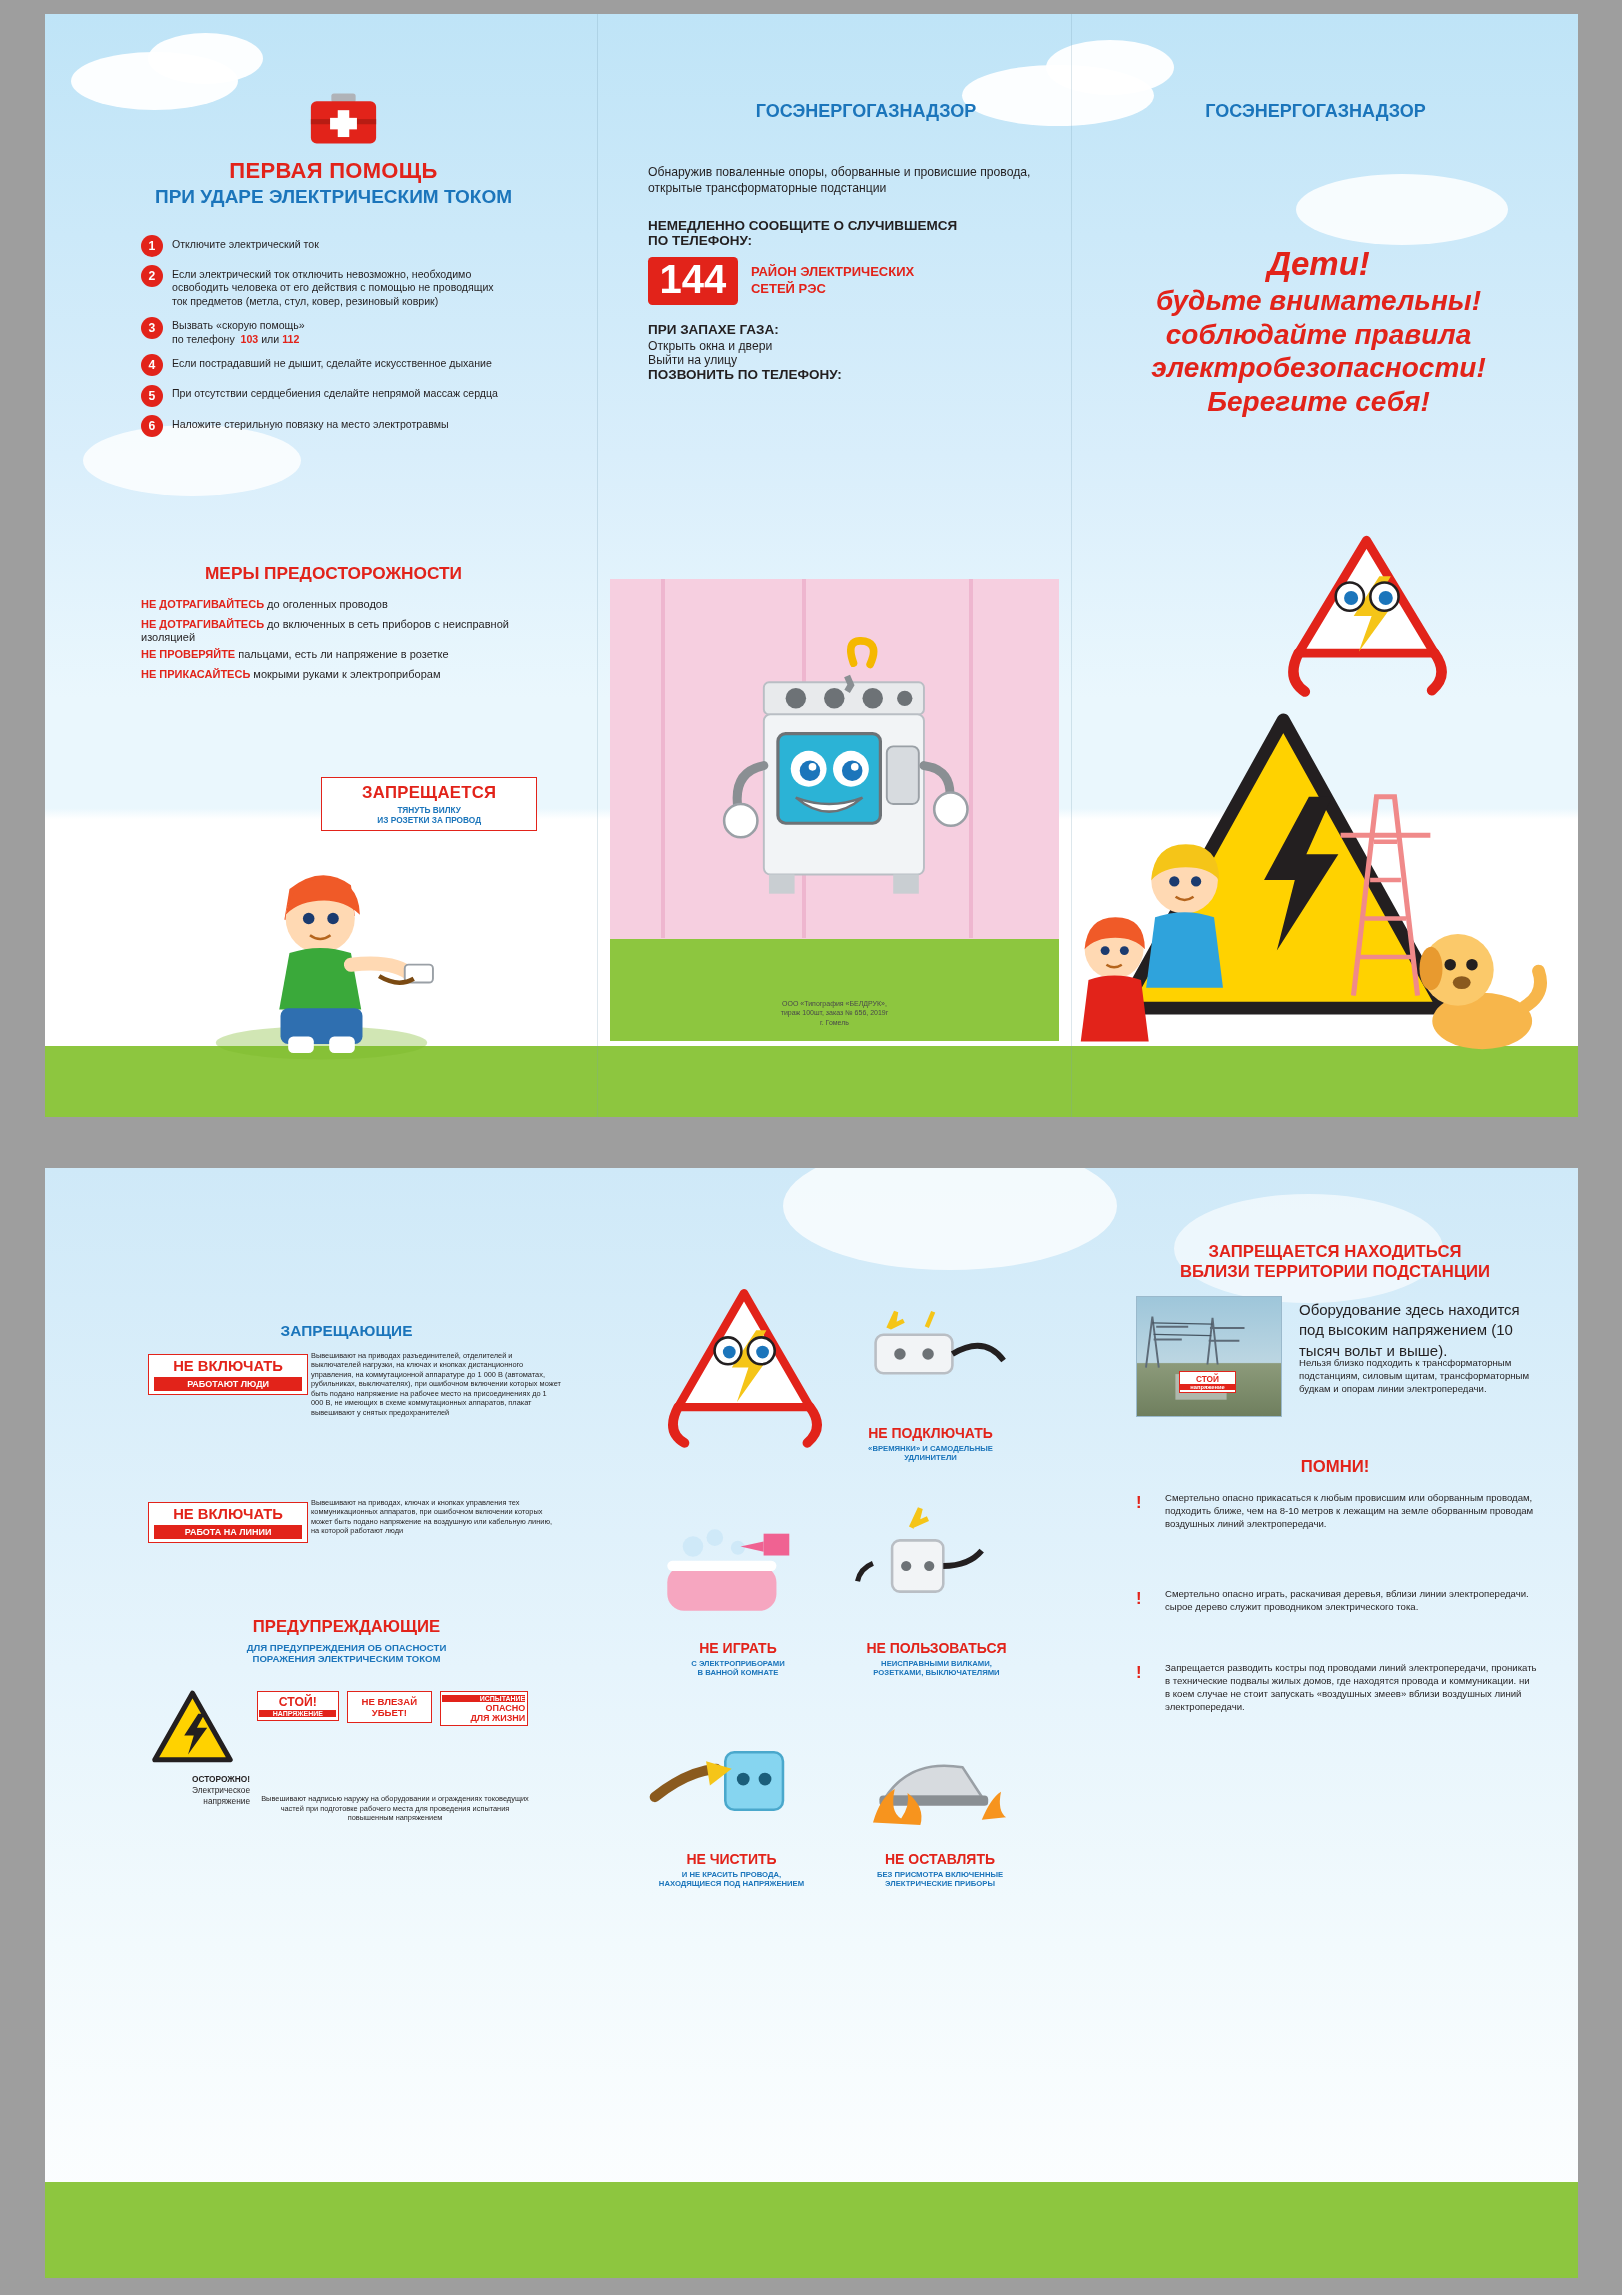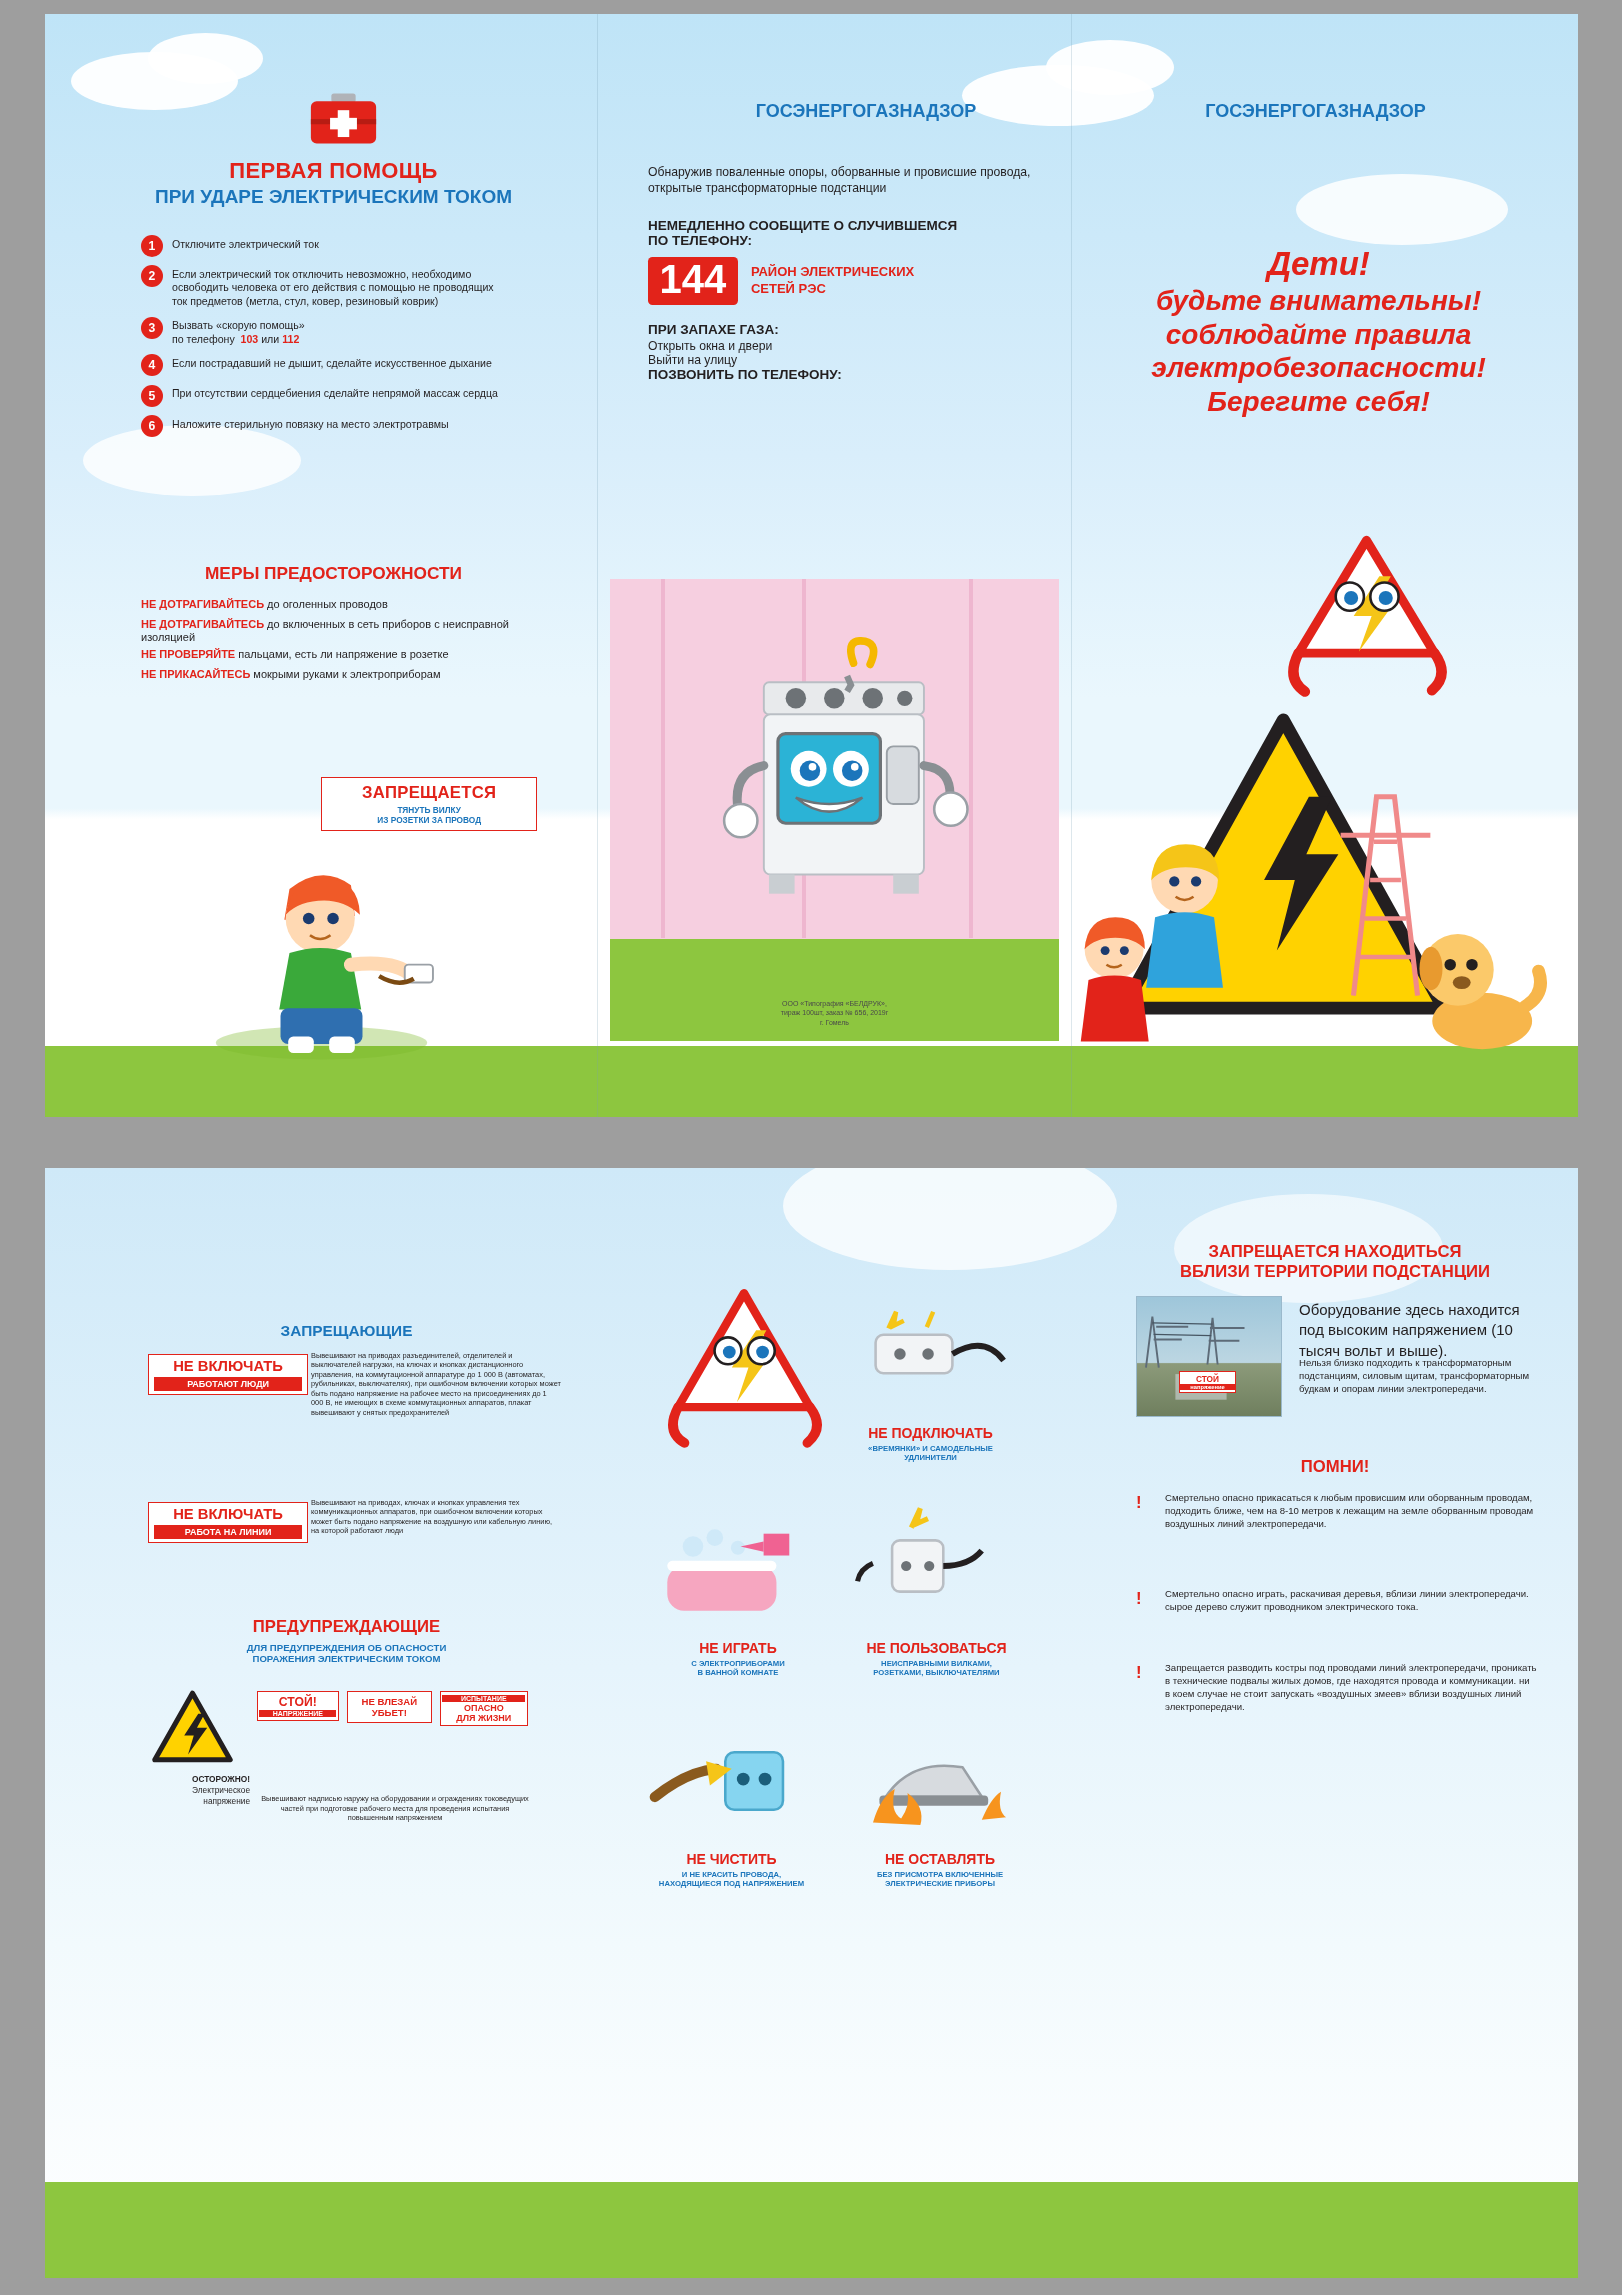--- a/index.html
+++ b/index.html
@@ -296,21 +296,21 @@
   </div>
 
   <div style="position:absolute;left:212px;top:523px;width:77px;border:1.9px solid #e2231a;background:#fff;text-align:center;padding:2.6px 1.3px;">
     <div class="red b" style="font-size:12.2px;">СТОЙ!</div>
     <div style="background:#e2231a;color:#fff;font-size:7px;font-weight:bold;margin-top:1.9px;">НАПРЯЖЕНИЕ</div>
   </div>
   <div style="position:absolute;left:302px;top:523px;width:80px;border:1.9px solid #e2231a;background:#fff;text-align:center;padding:3.8px 1.3px;">
     <div class="red b" style="font-size:9.6px;">НЕ ВЛЕЗАЙ</div>
     <div class="red b" style="font-size:9.6px;">УБЬЕТ!</div>
   </div>
-  <div style="position:absolute;left:395px;top:523px;width:83px;border:1.9px solid #e2231a;background:#fff;text-align:center;padding:2.6px 1.3px;">
+  <div style="position:absolute;left:395px;top:523px;width:83px;border:1.9px solid #e2231a;background:#fff;text-align:right;padding:2.6px 1.3px;">
     <div style="background:#e2231a;color:#fff;font-size:7px;font-weight:bold;">ИСПЫТАНИЕ</div>
     <div class="red b" style="font-size:9px;margin-top:1.3px;">ОПАСНО</div>
     <div class="red b" style="font-size:9px;">ДЛЯ ЖИЗНИ</div>
   </div>
   <div class="panel center" style="left:212px;top:626px;width:276px;font-size:7.4px;line-height:1.3;color:#231f20;">Вывешивают надписью наружу на оборудовании и ограждениях токоведущих частей при подготовке рабочего места для проведения испытания повышенным напряжением</div>
 
   <svg class="svgwrap" style="left:619px;top:112px;width:160px;height:180px;" viewBox="0 0 250 280">
     <path d="M125 20 L228 198 L22 198 Z" fill="#ffffff" stroke="#e2231a" stroke-width="13" stroke-linejoin="round"></path>
     <path d="M144 78 l-38 58 h26 l-18 54 54 -76 h-28 l20 -36z" fill="#f5c518"></path>
     <circle cx="100" cy="110" r="21" fill="#fff" stroke="#231f20" stroke-width="4"></circle>

